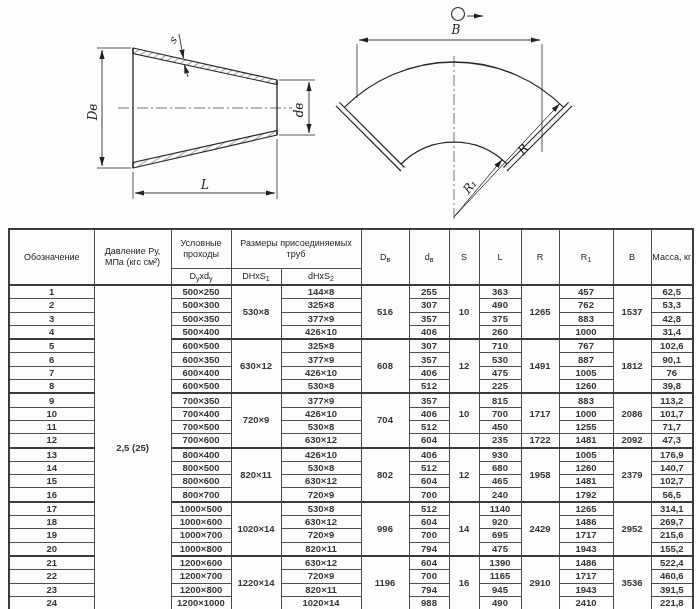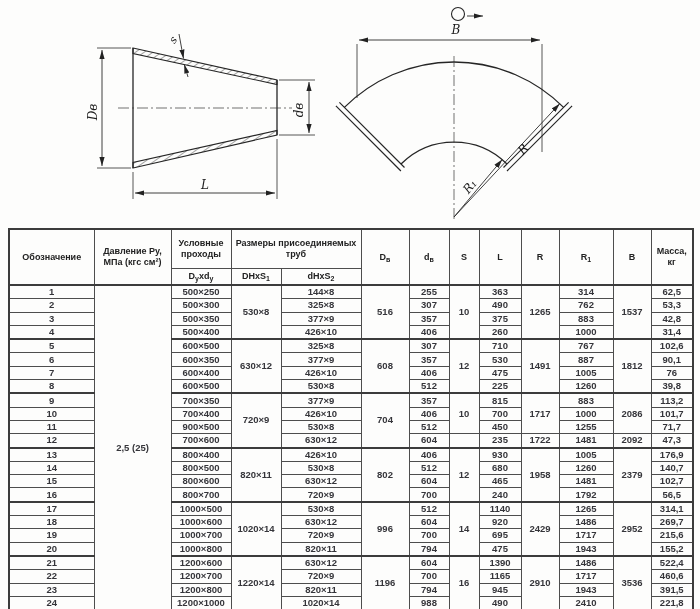--- a/index.html
+++ b/index.html
@@ -8,21 +8,21 @@
   .dwg{position:absolute;top:0;}
   #dwg-left{left:0;}
   #dwg-right{left:330px;}
   .lbl{font:italic 12px "DejaVu Serif",serif;fill:#1d1d1d;}
   .lbl-s{font:italic 11px "DejaVu Serif",serif;fill:#1d1d1d;}
 
   table.dims{position:absolute;left:8px;top:228px;width:684px;border-collapse:collapse;
              table-layout:fixed;border:2px solid #3c3c3c;}
   table.dims th,table.dims td{border:1px solid #4d4d4d;text-align:center;vertical-align:middle;
              padding:0;overflow:hidden;white-space:nowrap;}
-  table.dims th{font-size:9px;font-weight:700;color:#222;line-height:1.2;white-space:normal;}
+  table.dims th{font-size:9px;font-weight:400;color:#222;line-height:1.2;white-space:normal;}
   thead tr:first-child th{height:38px;}
   thead tr:last-child th{height:15px;}
   tbody td{font-size:9.5px;font-weight:600;color:#35353a;height:12.3px;line-height:12px;}
   tbody tr:nth-child(4n+1) td{border-top-width:2px;border-top-color:#3c3c3c;}
   sub{font-size:7px;vertical-align:-2px;line-height:0;}
   
   col.c0{width:85px}col.c1{width:77px}col.c2{width:60px}col.c3{width:50px}col.c4{width:80px}
   col.c5{width:48px}col.c6{width:40px}col.c7{width:30px}col.c8{width:42px}col.c9{width:38px}
   col.c10{width:54px}col.c11{width:38px}col.c12{width:42px}
 </style>
@@ -134,21 +134,21 @@
           <td>1</td>
           <td rowspan="24">2,5 (25)</td>
           <td>500×250</td>
           <td rowspan="4">530×8</td>
           <td>144×8</td>
           <td rowspan="4">516</td>
           <td>255</td>
           <td rowspan="4">10</td>
           <td>363</td>
           <td rowspan="4">1265</td>
-          <td>314</td>
+          <td>457</td>
           <td rowspan="4">1537</td>
           <td>62,5</td>
         </tr>
         <tr>
           <td>2</td>
           <td>500×300</td>
           <td>325×8</td>
           <td>307</td>
           <td>490</td>
           <td>762</td>
@@ -231,21 +231,21 @@
           <td>10</td>
           <td>700×400</td>
           <td>426×10</td>
           <td>406</td>
           <td>700</td>
           <td>1000</td>
           <td>101,7</td>
         </tr>
         <tr>
           <td>11</td>
-          <td>900×500</td>
+          <td>700×500</td>
           <td>530×8</td>
           <td>512</td>
           <td>450</td>
           <td>1255</td>
           <td>71,7</td>
         </tr>
         <tr>
           <td>12</td>
           <td>700×600</td>
           <td>630×12</td>

